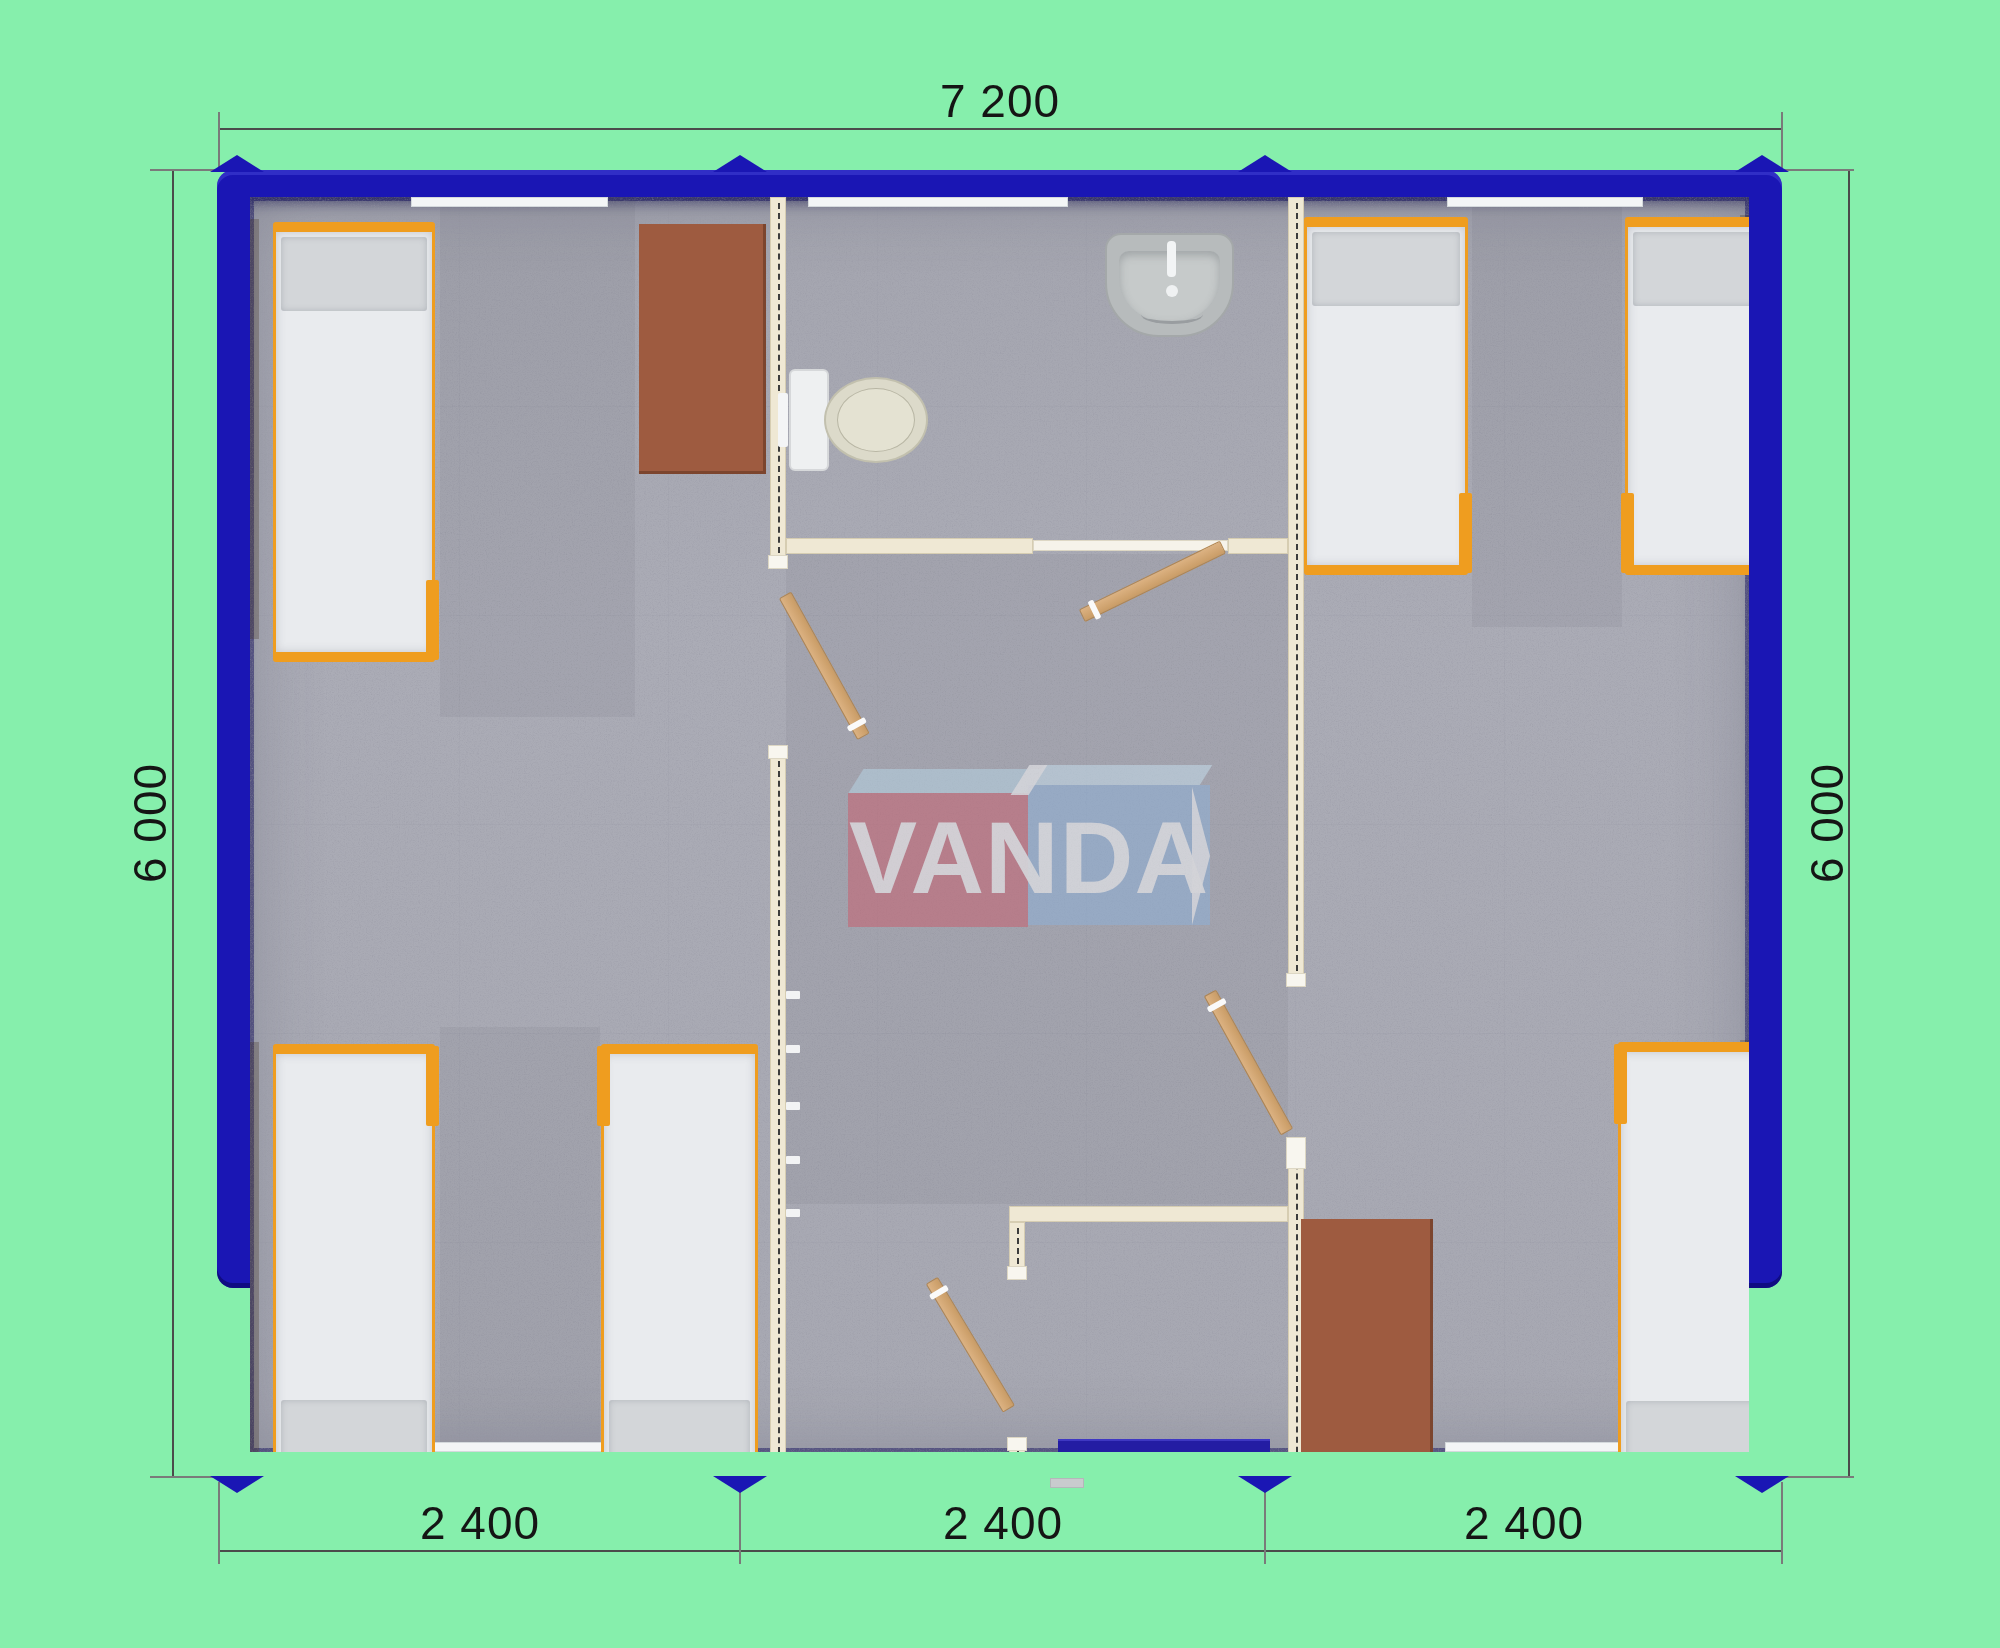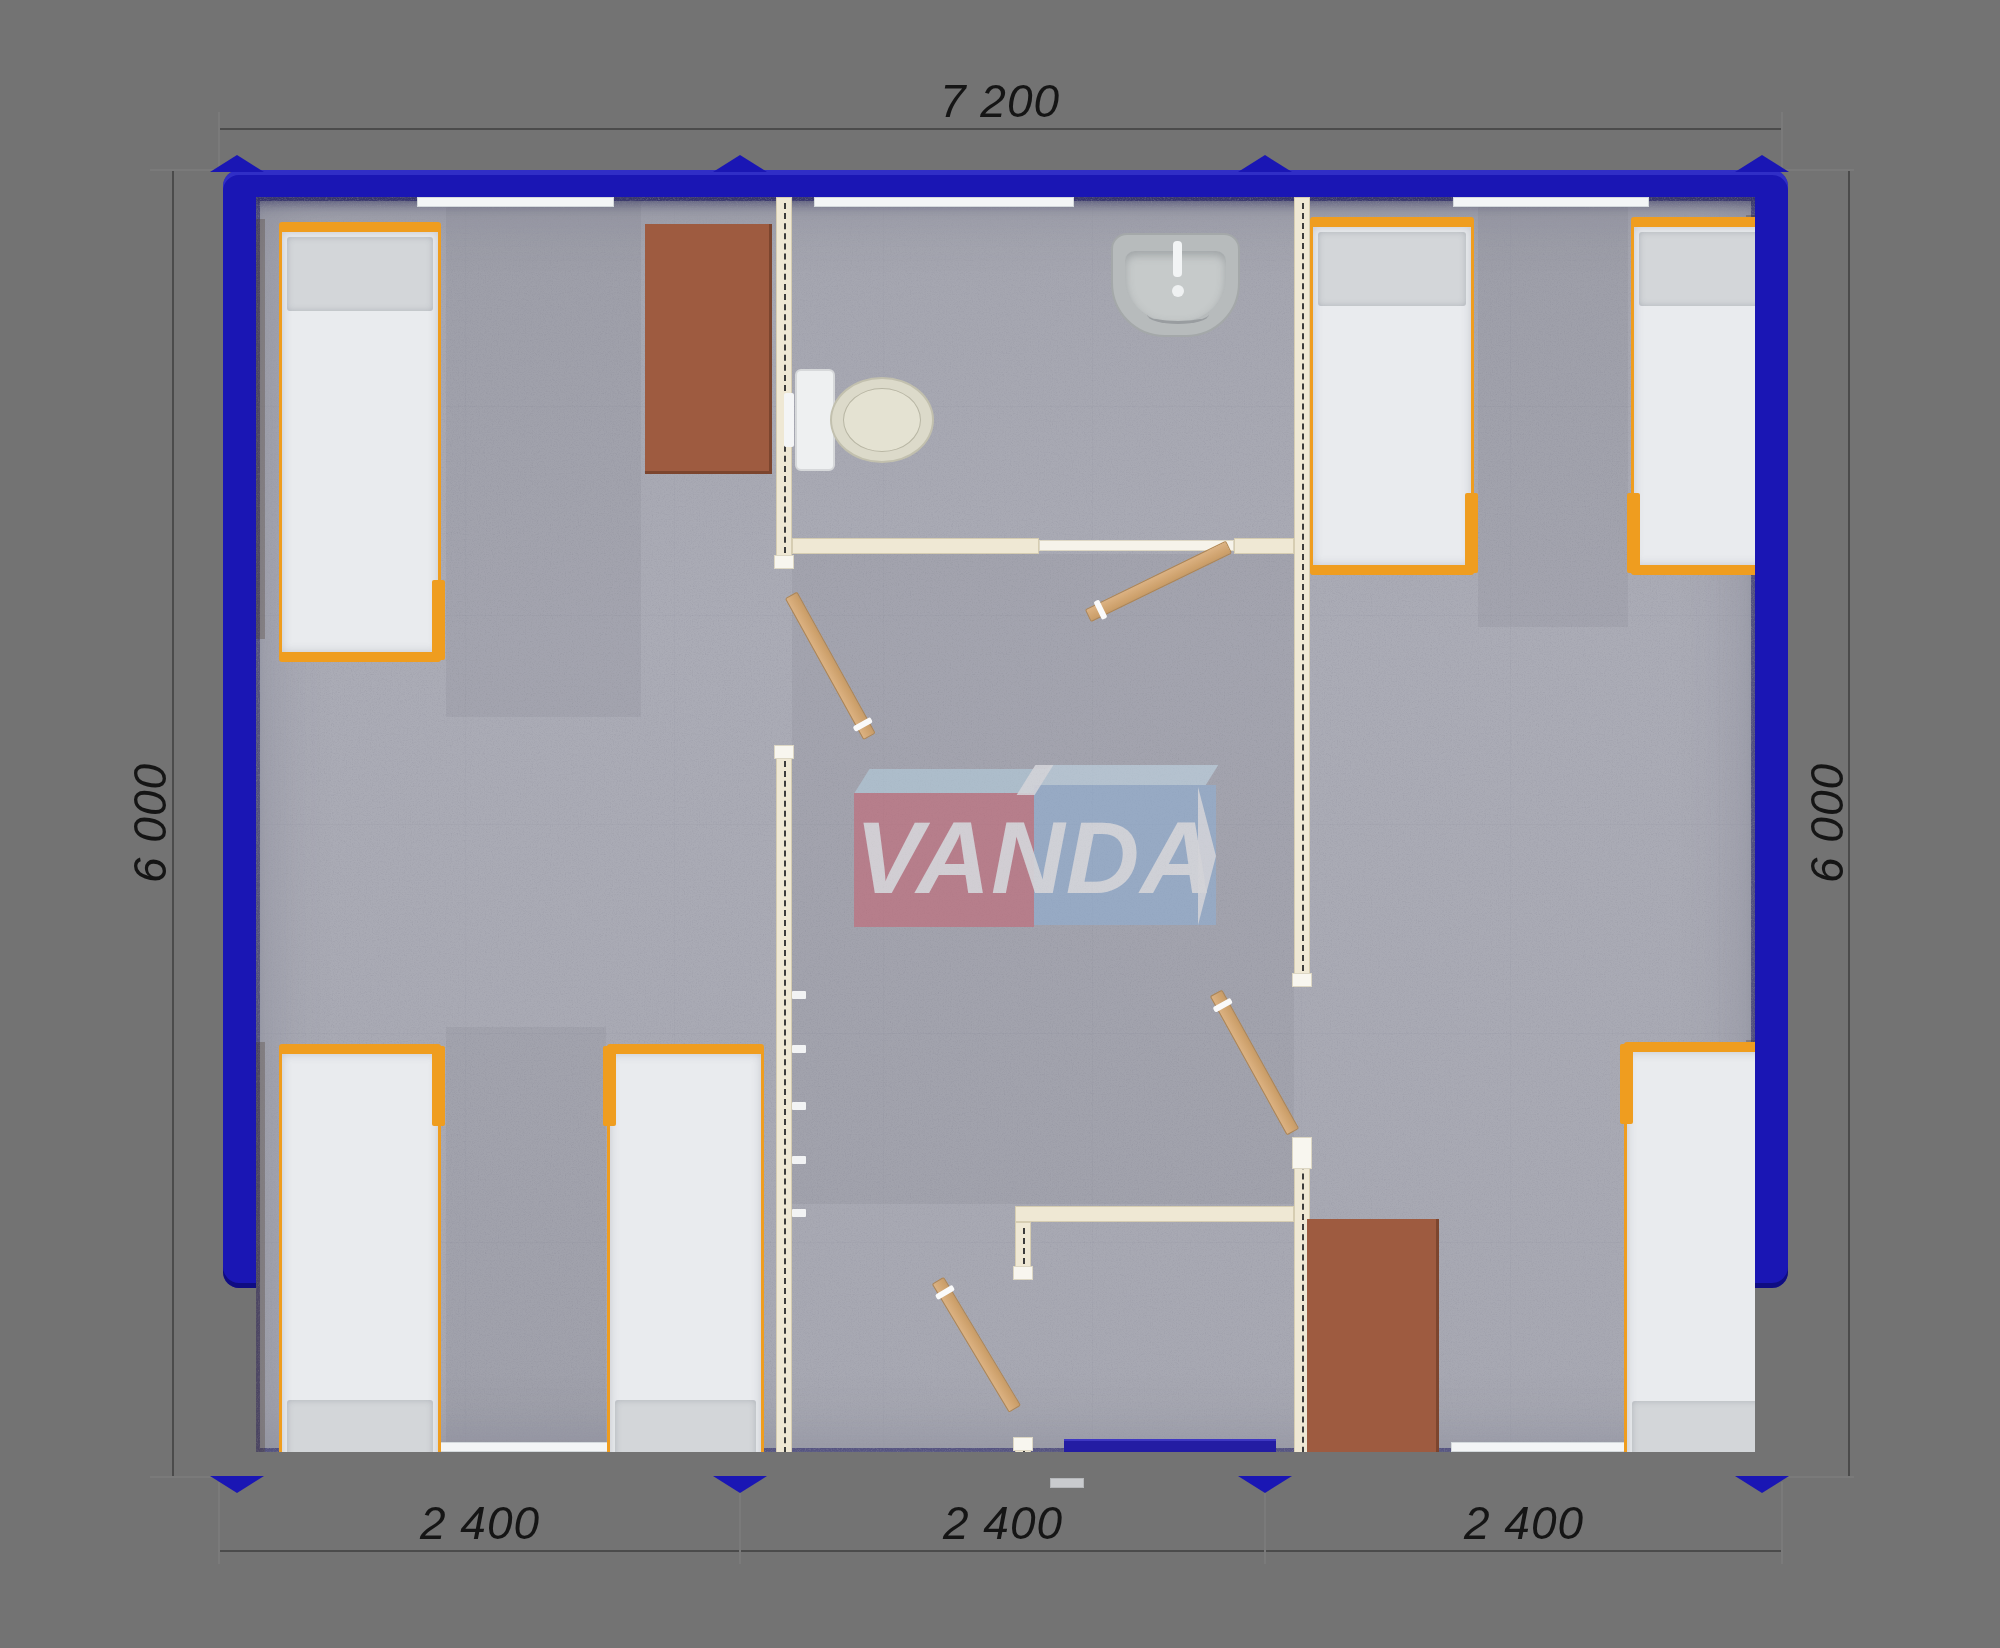--- a/index.html
+++ b/index.html
@@ -1,27 +1,27 @@
 <!DOCTYPE html>
 <html><head>
 <meta charset="utf-8">
 <style>
   html,body{margin:0;padding:0;background:#ffffff;}
-  #stage{position:relative;width:2000px;height:1648px;background:#737373;overflow:hidden;
-         font-family:"Liberation Sans", sans-serif;font-style:italic;}
+  #stage{position:relative;width:2000px;height:1648px;background:#86efac;overflow:hidden;
+         font-family:"Liberation Sans", sans-serif;}
   
   .dline{position:absolute;background:#4b4b4b;}
   .eline{position:absolute;background:#7a7a7a;}
   .dimtxt{position:absolute;font-size:46px;color:#151515;letter-spacing:1px;
           text-align:center;white-space:nowrap;}
   .rot{transform:rotate(-90deg);transform-origin:center;}
   
   #plan{position:absolute;left:217px;top:170px;width:1565px;height:1118px;
         background:#1a16b4;border-radius:16px;
-        box-shadow:inset 0 -5px 0 rgba(8,6,90,.55), inset 0 5px 0 rgba(70,70,215,.5);margin-left:6px;}
+        box-shadow:inset 0 -5px 0 rgba(8,6,90,.55), inset 0 5px 0 rgba(70,70,215,.5);}
   #floor{position:absolute;left:33px;top:27px;width:1499px;height:1255px;
          background:linear-gradient(180deg,#a4a5af 0%, #abacb6 35%, #a7a8b2 100%);
          box-shadow:inset 0 0 0 4px rgba(18,14,92,.5), inset 0 12px 14px -7px rgba(12,10,70,.6),
                     inset 0 0 70px rgba(66,68,92,.28);
          overflow:hidden;}
   .tiles{position:absolute;inset:0;
          background-image:repeating-linear-gradient(0deg, rgba(130,132,148,.10) 0 1px, transparent 1px 209px),
                           repeating-linear-gradient(90deg, rgba(130,132,148,.08) 0 1px, transparent 1px 209px);}
   .carpet{position:absolute;left:0;top:0;}
   .shade{position:absolute;background:rgba(66,68,88,.07);}

